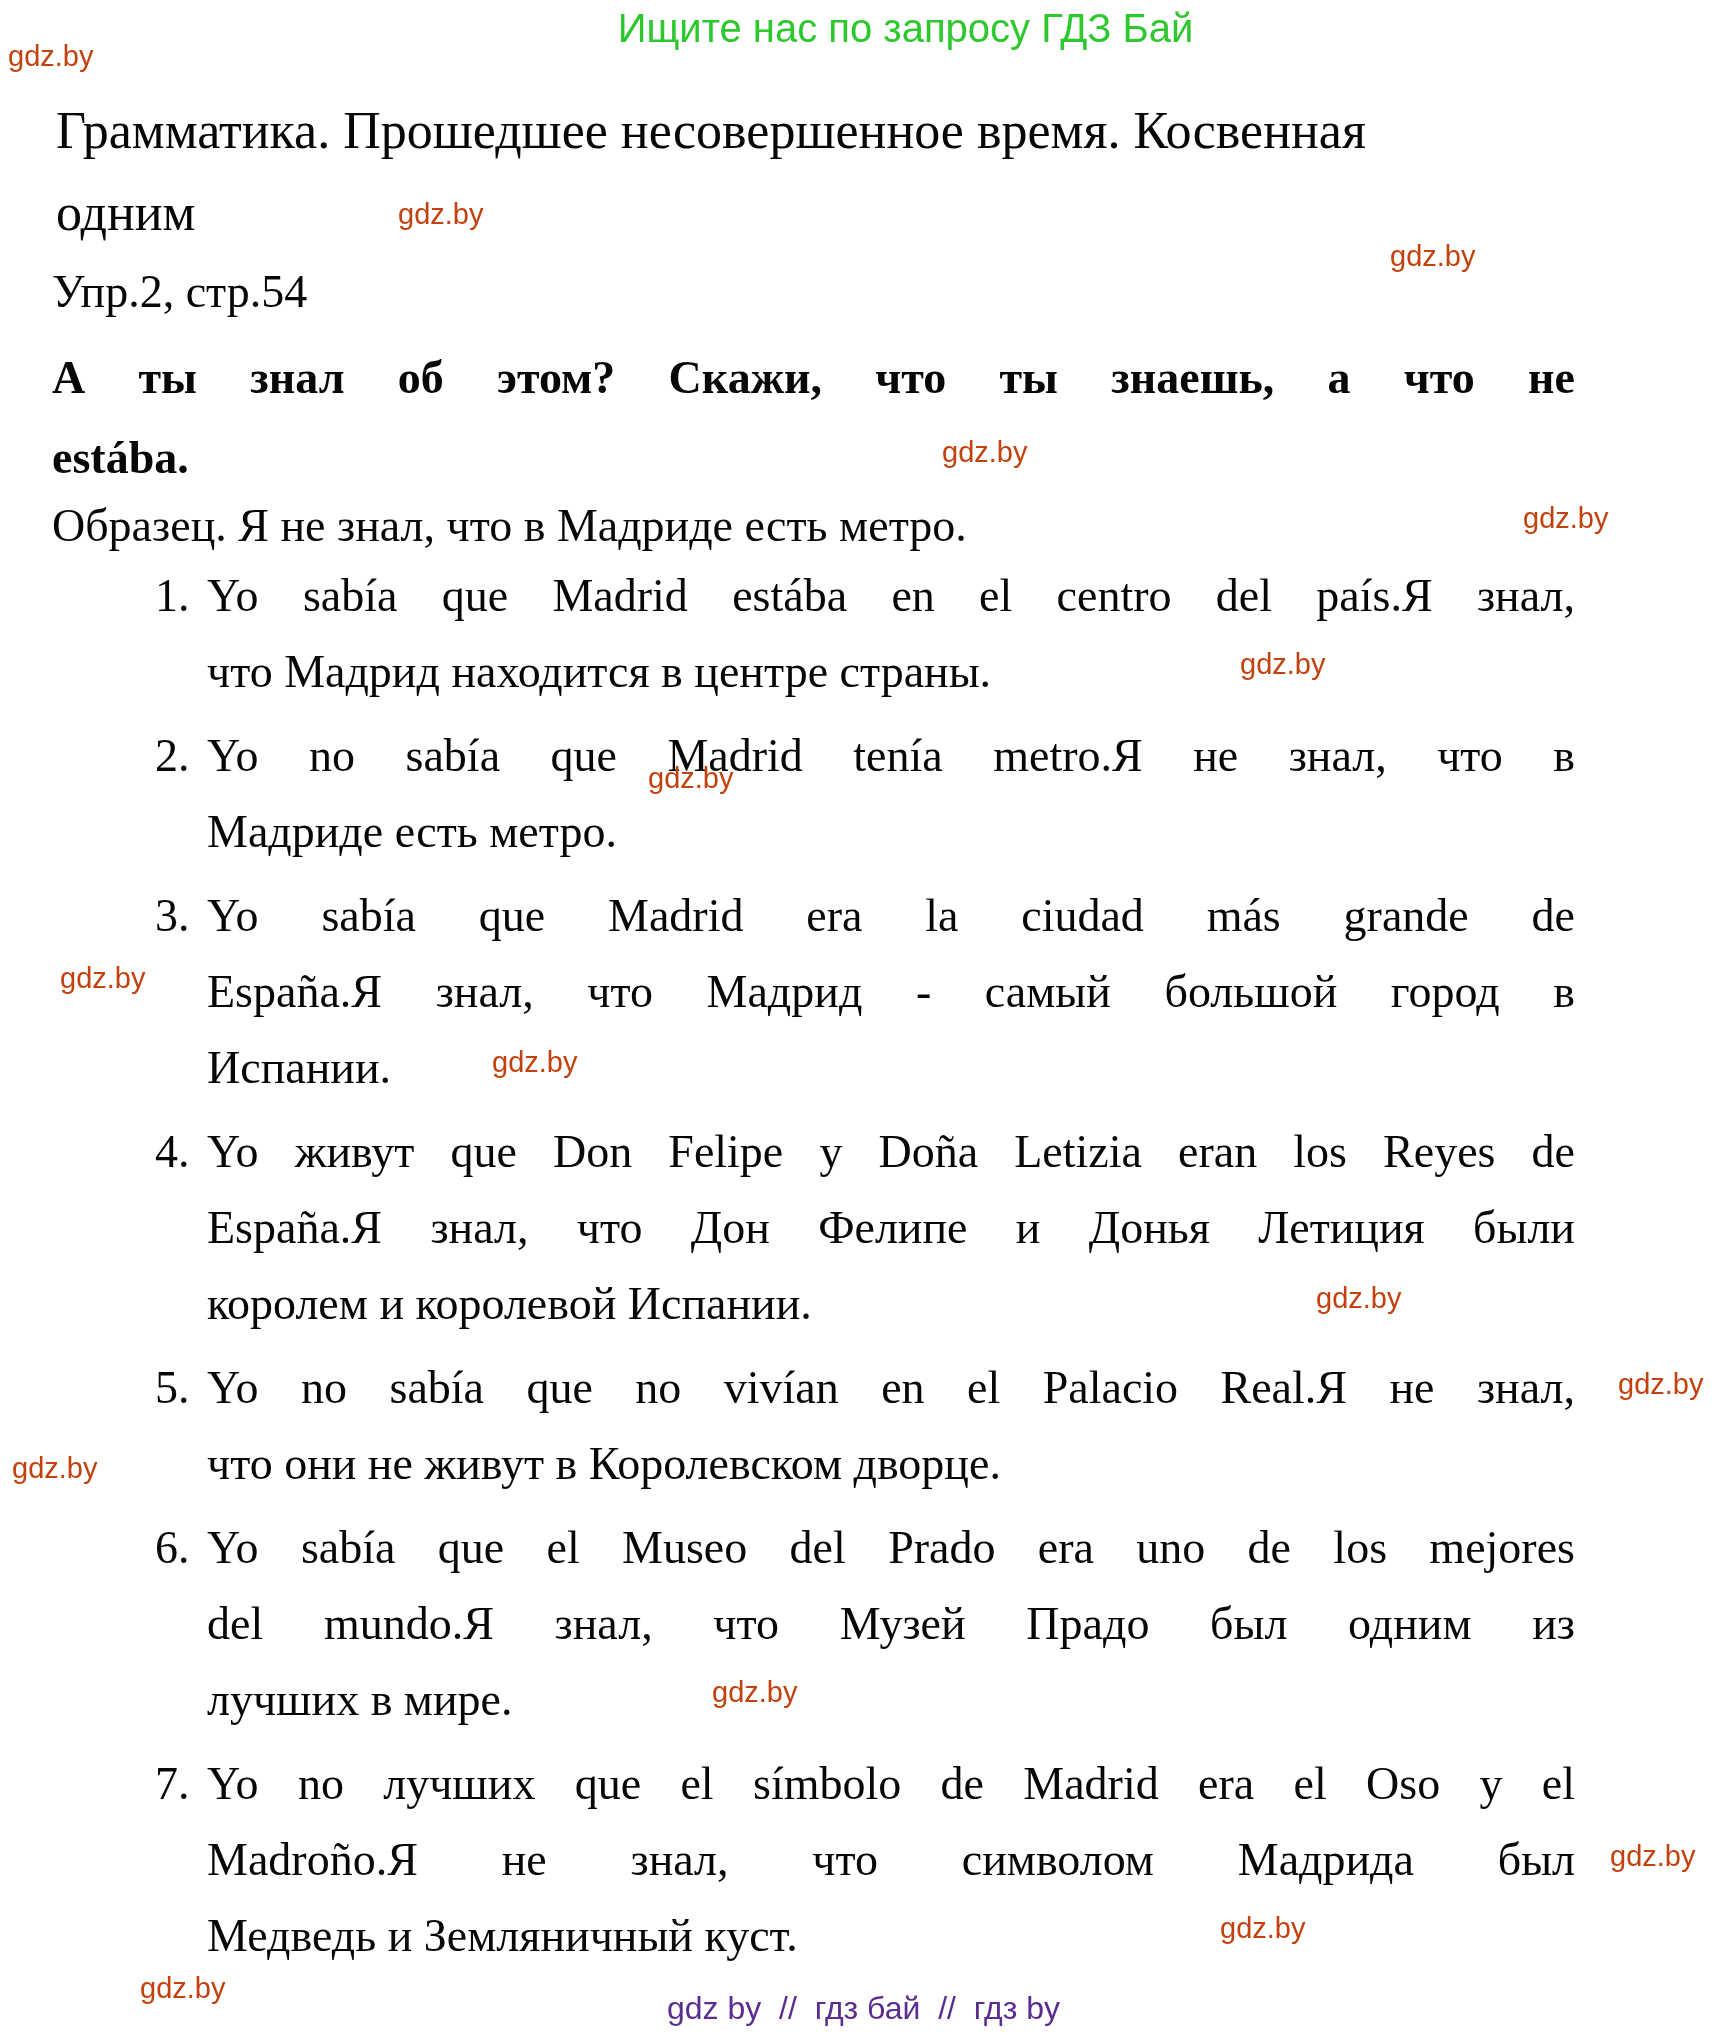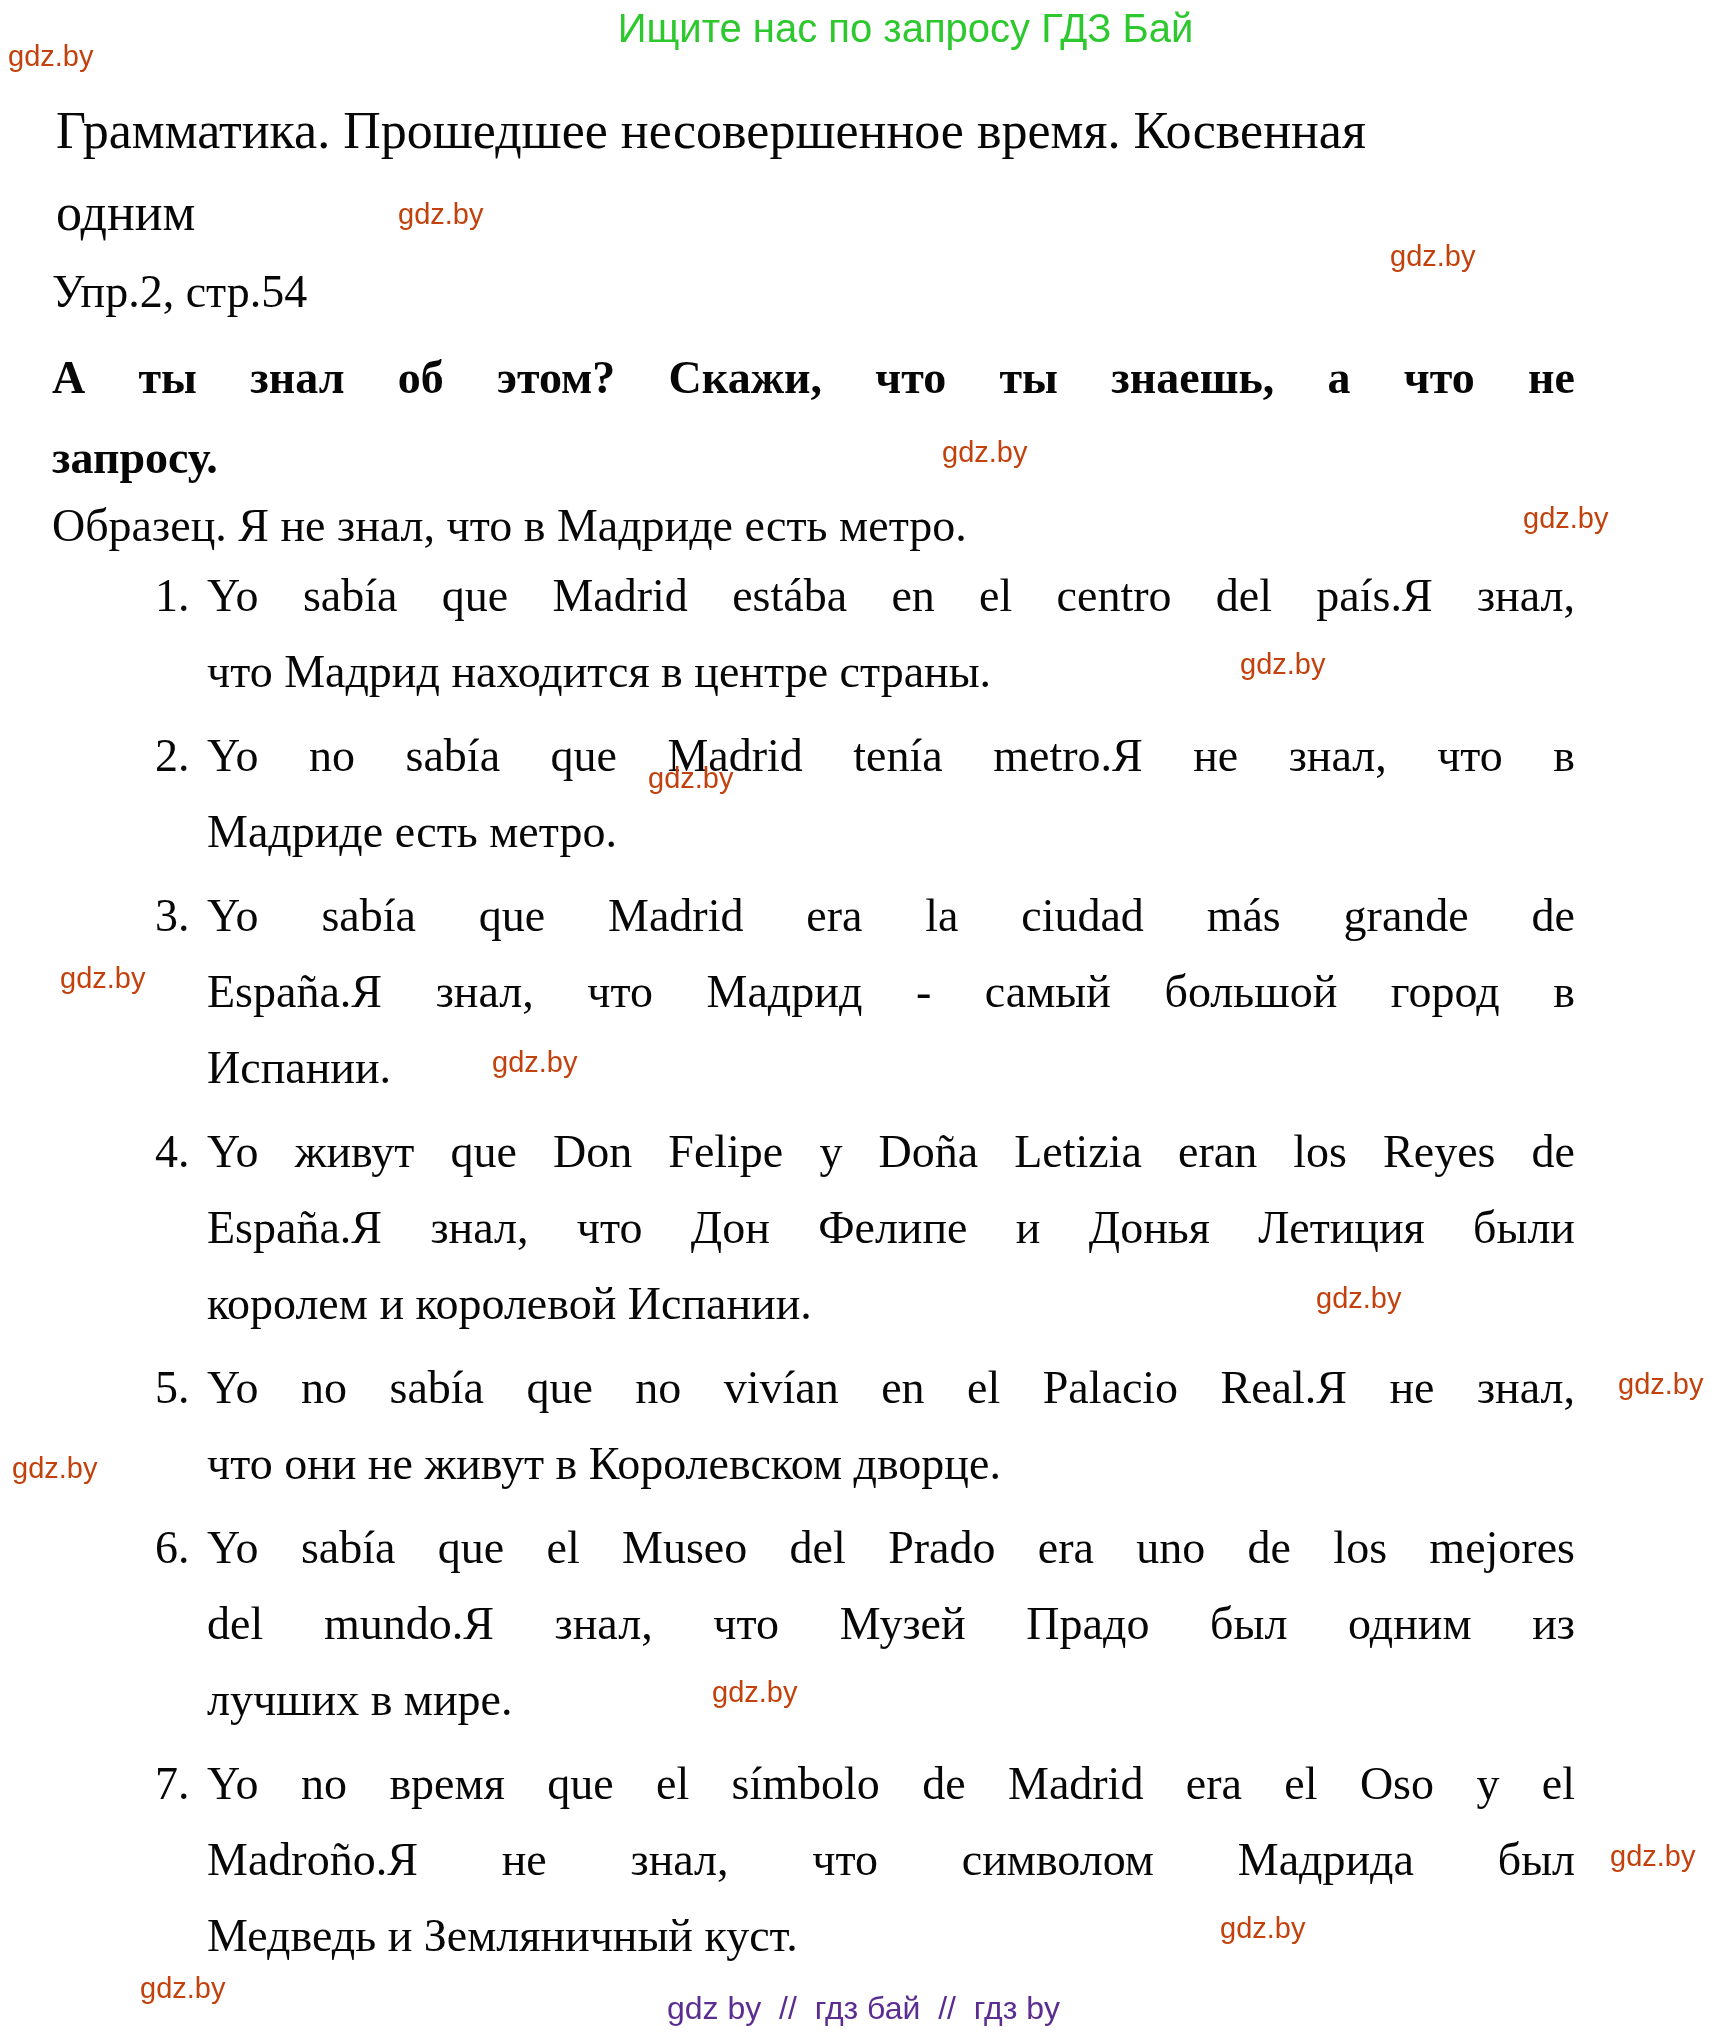--- a/index.html
+++ b/index.html
@@ -98,21 +98,21 @@
 
   <div class="title">
     <div>Грамматика. Прошедшее несовершенное время. Косвенная</div>
     <div>одним</div>
   </div>
 
   <div class="exref">Упр.2, стр.54</div>
 
   <div class="task">
     <div class="j">А ты знал об этом? Скажи, что ты знаешь, а что не</div>
-    <div>запросу.</div>
+    <div>estába.</div>
   </div>
 
   <div class="example">Образец. Я не знал, что в Мадриде есть метро.</div>
 
   <div class="list">
 
     <div class="item">
       <div class="num">1.</div>
       <div class="content">
         <div class="line j">Yo sabía que Madrid estába en el centro del país.Я знал,</div>
@@ -159,21 +159,21 @@
       <div class="content">
         <div class="line j">Yo sabía que el Museo del Prado era uno de los mejores</div>
         <div class="line j">del mundo.Я знал, что Музей Прадо был одним из</div>
         <div class="line">лучших в мире.</div>
       </div>
     </div>
 
     <div class="item">
       <div class="num">7.</div>
       <div class="content">
-        <div class="line j">Yo no время que el símbolo de Madrid era el Oso y el</div>
+        <div class="line j">Yo no лучших que el símbolo de Madrid era el Oso y el</div>
         <div class="line j">Madroño.Я не знал, что символом Мадрида был</div>
         <div class="line">Медведь и Земляничный куст.</div>
       </div>
     </div>
 
   </div>
 
   <div class="footer">gdz by  //  гдз бай  //  гдз by</div>
 
 </div>

